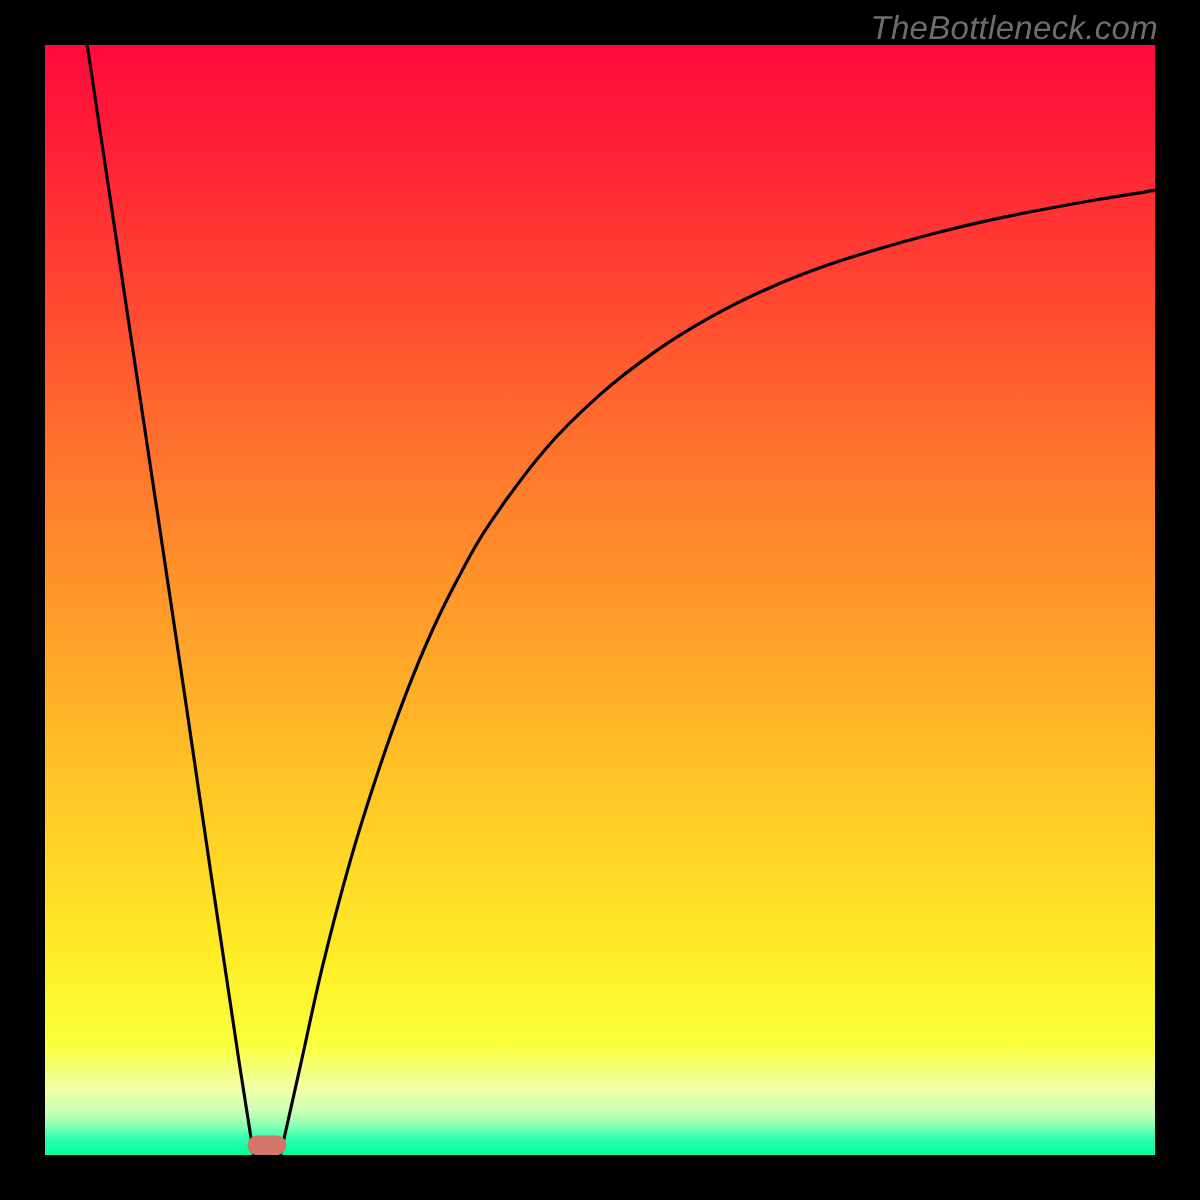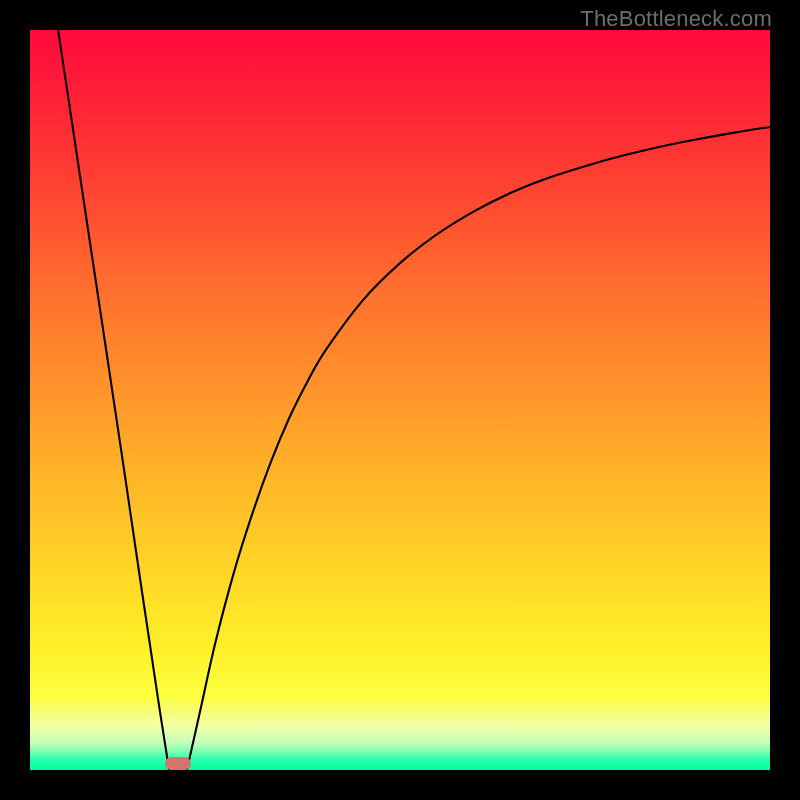--- a/index.html
+++ b/index.html
@@ -43,20 +43,21 @@
     );
   }
   .watermark {
     position: absolute;
     top: 6px;
     right: 28px;
     color: #6d6d6d;
     font-size: 22px;
     letter-spacing: 0.2px;
     user-select: none;
+    font-style: italic;
   }
   svg.curve {
     position: absolute;
     left: 0;
     top: 0;
     width: 740px;
     height: 740px;
   }
   .optimum {
     position: absolute;

